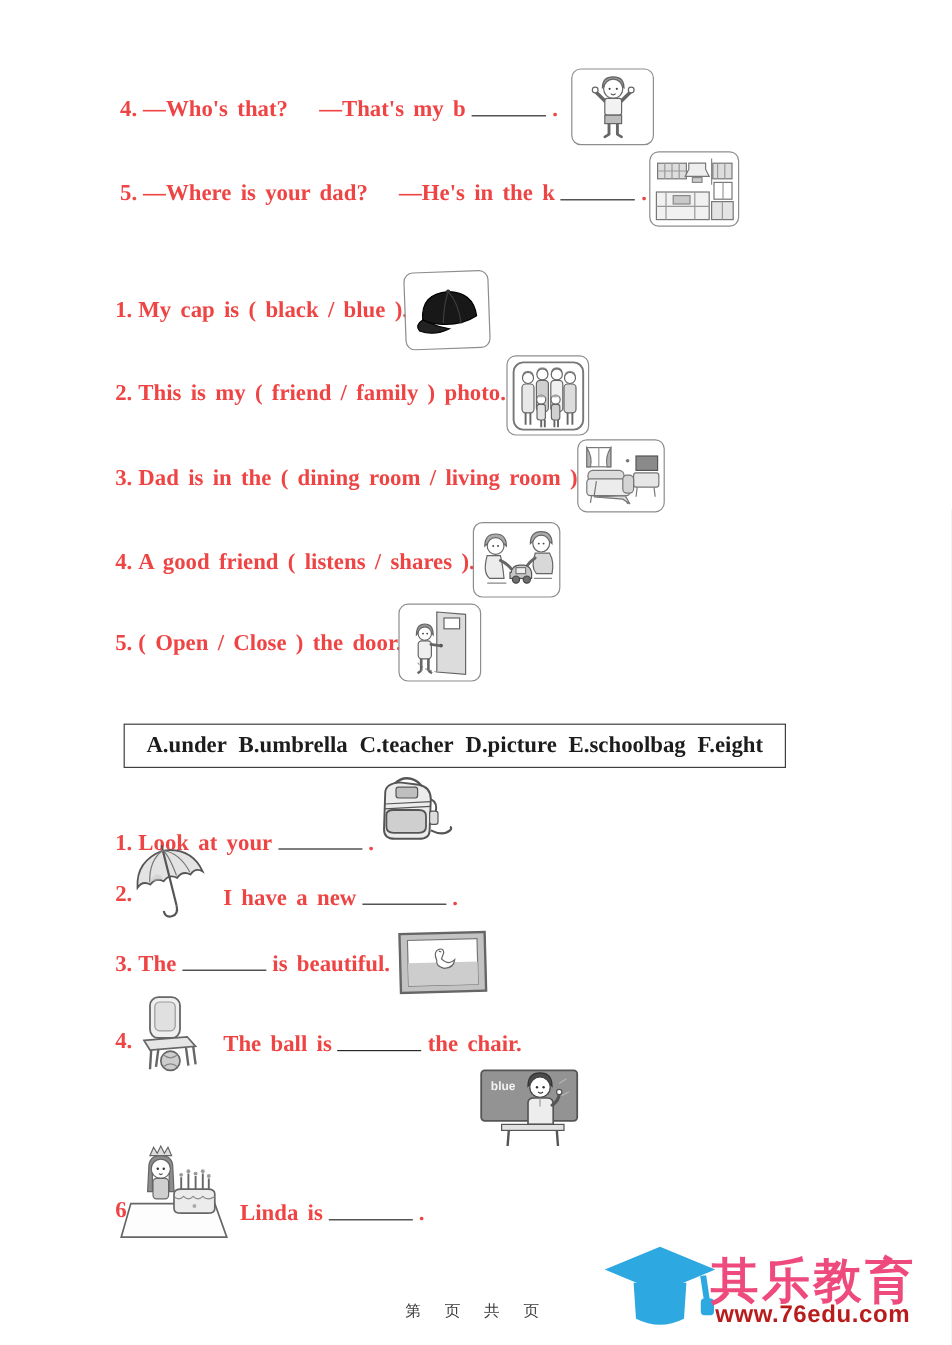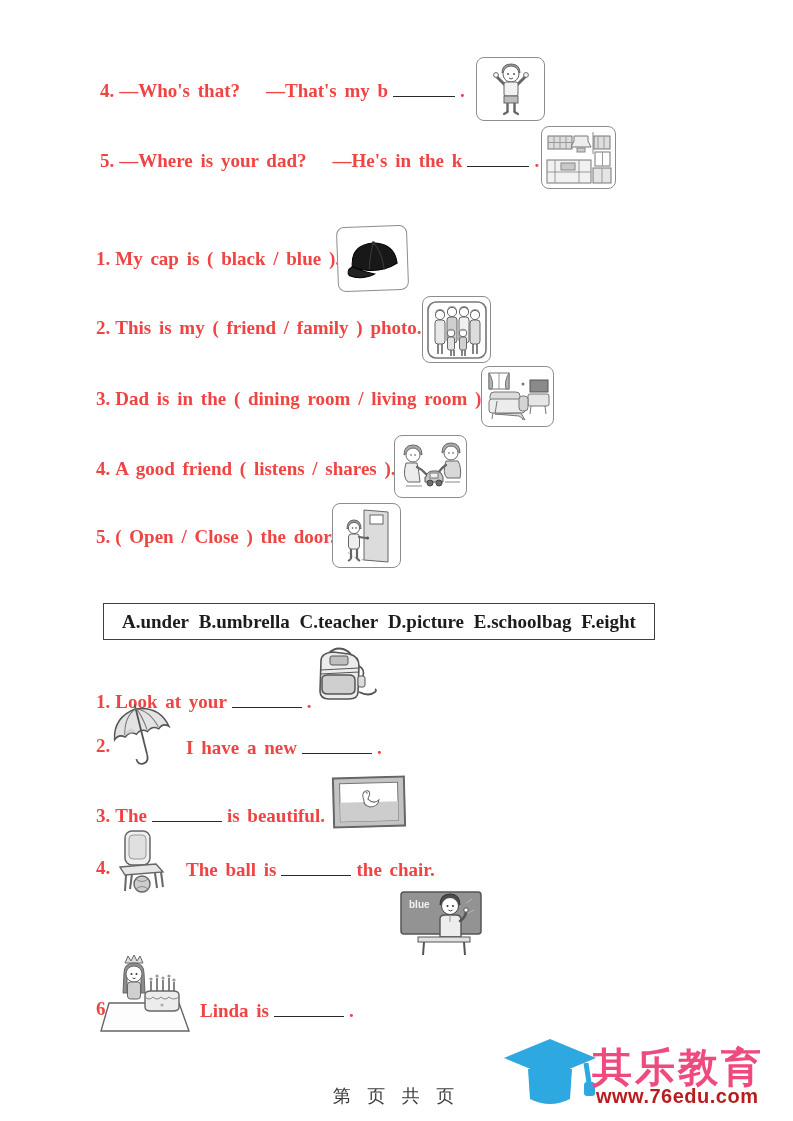--- a/index.html
+++ b/index.html
@@ -14,21 +14,21 @@
   .blank.w70{width:70px;}
   .gap{display:inline-block;width:26px;}
   .imgbox{position:absolute;border:1.3px solid #8d8d8d;border-radius:8px;background:#fff;
           display:flex;align-items:center;justify-content:center;box-sizing:border-box;}
   .imgfree{position:absolute;display:flex;align-items:center;justify-content:center;}
   .wordbank{position:absolute;left:103px;top:603px;width:552px;height:37px;border:1.8px solid #3f3f3f;
             box-sizing:border-box;display:flex;align-items:center;justify-content:space-between;
             padding:0 18px;background:#fff;}
   .wordbank span{font-family:"Liberation Serif", serif;font-weight:700;font-size:19px;color:#1c1c1c;}
   .footer{position:absolute;left:50%;top:1084px;transform:translateX(-50%);
-          font-family:Liberation Serif, serif;font-size:18px;color:#3a3a3a;letter-spacing:6px;white-space:nowrap;}
+          font-family:Liberation Mono, monospace;font-size:13px;color:#3a3a3a;letter-spacing:6px;white-space:nowrap;}
   .brand{position:absolute;left:592px;top:1040px;font-family:"Liberation Sans", sans-serif;
          font-weight:900;font-size:40px;letter-spacing:3px;white-space:nowrap;}
   .brandurl{position:absolute;left:596px;top:1085px;font-family:"Liberation Sans", sans-serif;
             font-weight:700;font-size:20px;color:#9c9c9c;letter-spacing:0.5px;white-space:nowrap;}
   svg{display:block;}
 </style>
 </head>
 <body>
 
 <div class="page">
@@ -219,21 +219,21 @@
         <path d="M16 30 Q24 20 27.5 30" fill="#c6c6c6" stroke="none" opacity="0.5"></path>
         <line x1="33" y1="8" x2="33" y2="54" stroke="#555" stroke-width="1.8"></line>
         <path d="M33 54 Q33 62 27 62 Q21.5 62 21.5 56" fill="none" stroke="#555" stroke-width="1.8"></path>
       </g>
     </svg>
   </div>
   <div class="en" style="left:186px;top:735px;">
     <span>I have a new</span><span class="blank w70"></span><span>.</span>
   </div>
 
-  <div class="en" style="left:96px;top:790px;margin-top:13px;">
+  <div class="en" style="left:96px;top:790px;">
     <span class="num">3.</span><span>The</span><span class="blank w70"></span><span>is beautiful.</span>
   </div>
   <div class="imgfree" style="left:331px;top:775px;width:76px;height:54px;transform:rotate(-1.5deg);">
     <svg width="74" height="52" viewBox="0 0 74 52">
       <rect x="1.5" y="1.5" width="71" height="49" fill="#c3c3c3" stroke="#666" stroke-width="2"></rect>
       <rect x="8" y="7" width="58" height="38" fill="#fff" stroke="#777"></rect>
       <rect x="8" y="26" width="58" height="19" fill="#cdcdcd"></rect>
       <path d="M32 24 Q29 17 34 15 Q38 14 38 18 L36 23 Q42 29 47 24 Q46 31 38 31 Q31 29 32 24 Z" fill="#fff" stroke="#666"></path>
       <path d="M34 16.5 l2 0.8" stroke="#666"></path>
     </svg>

